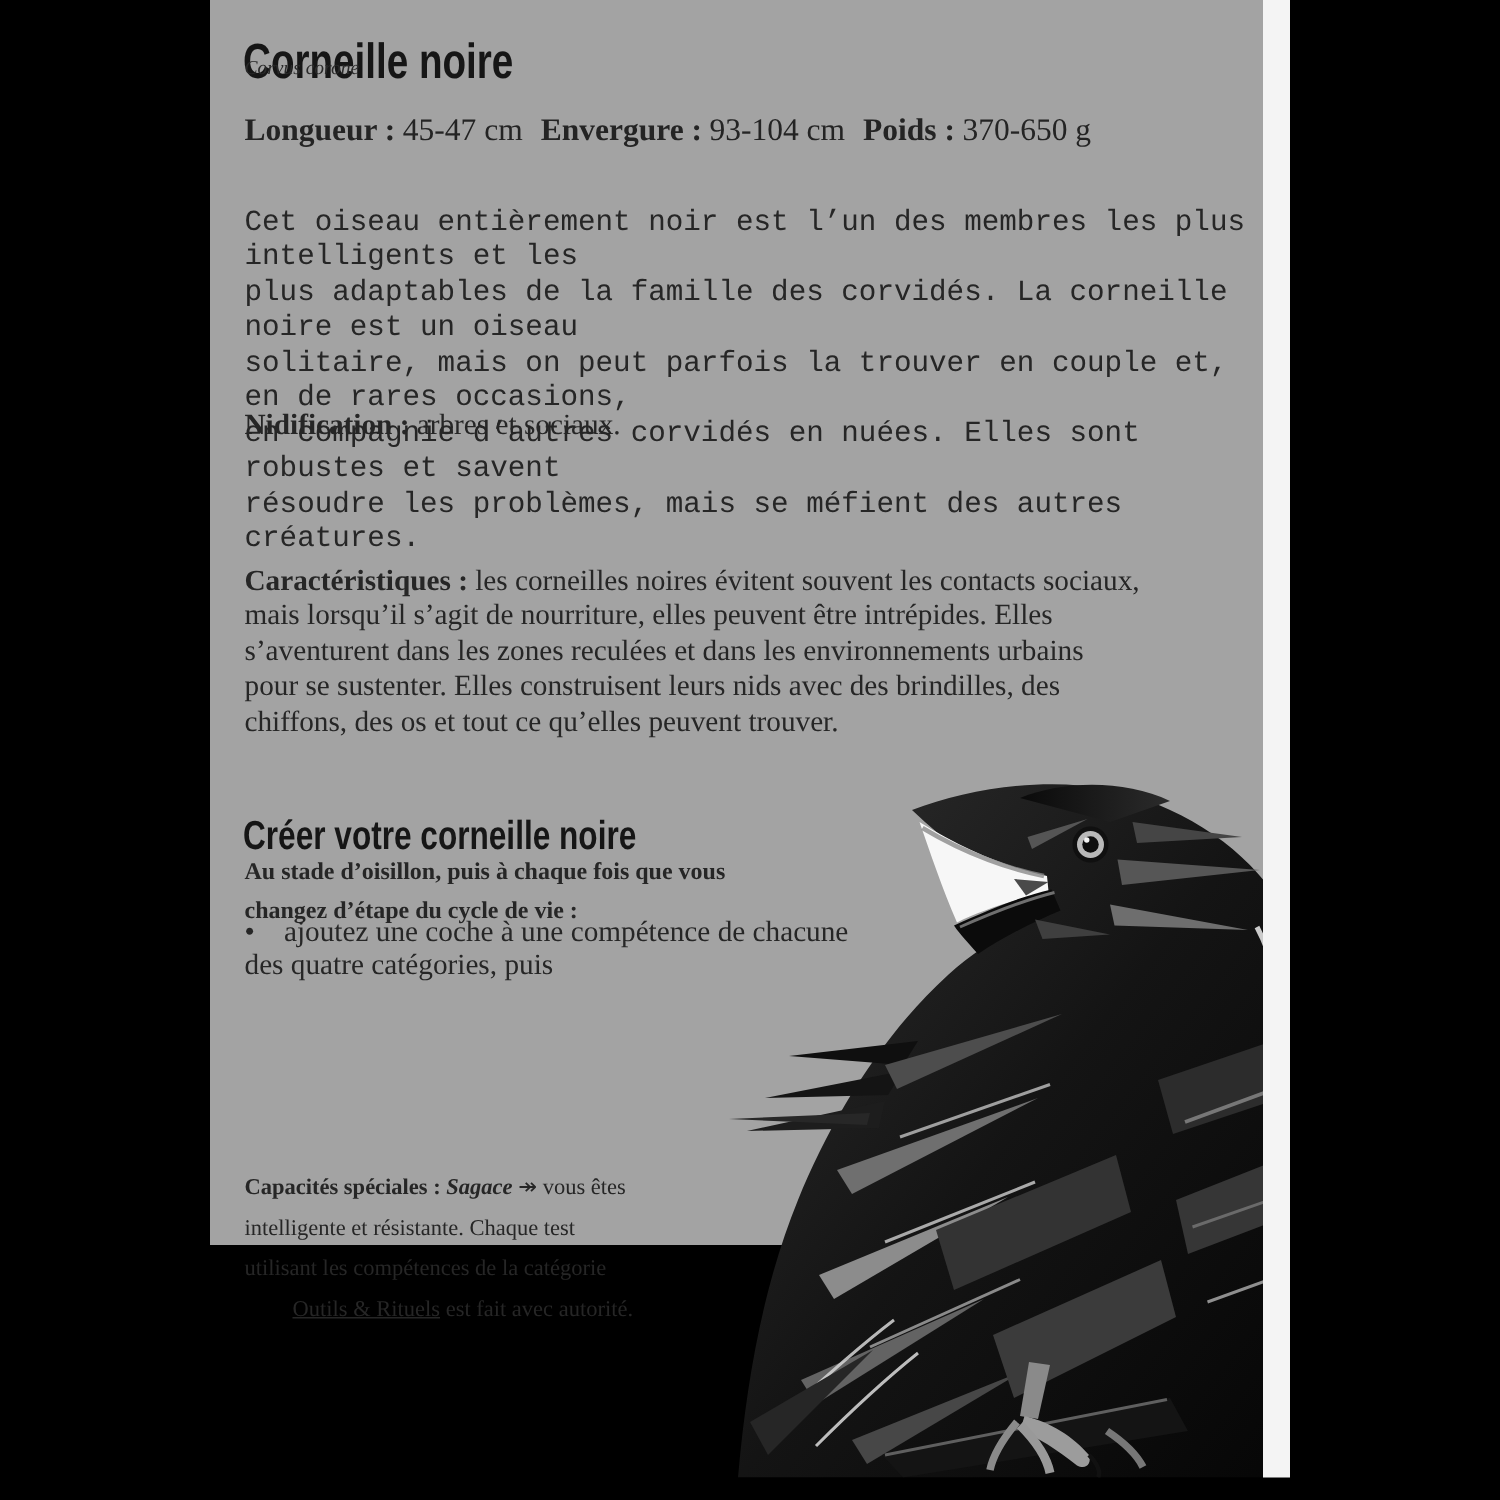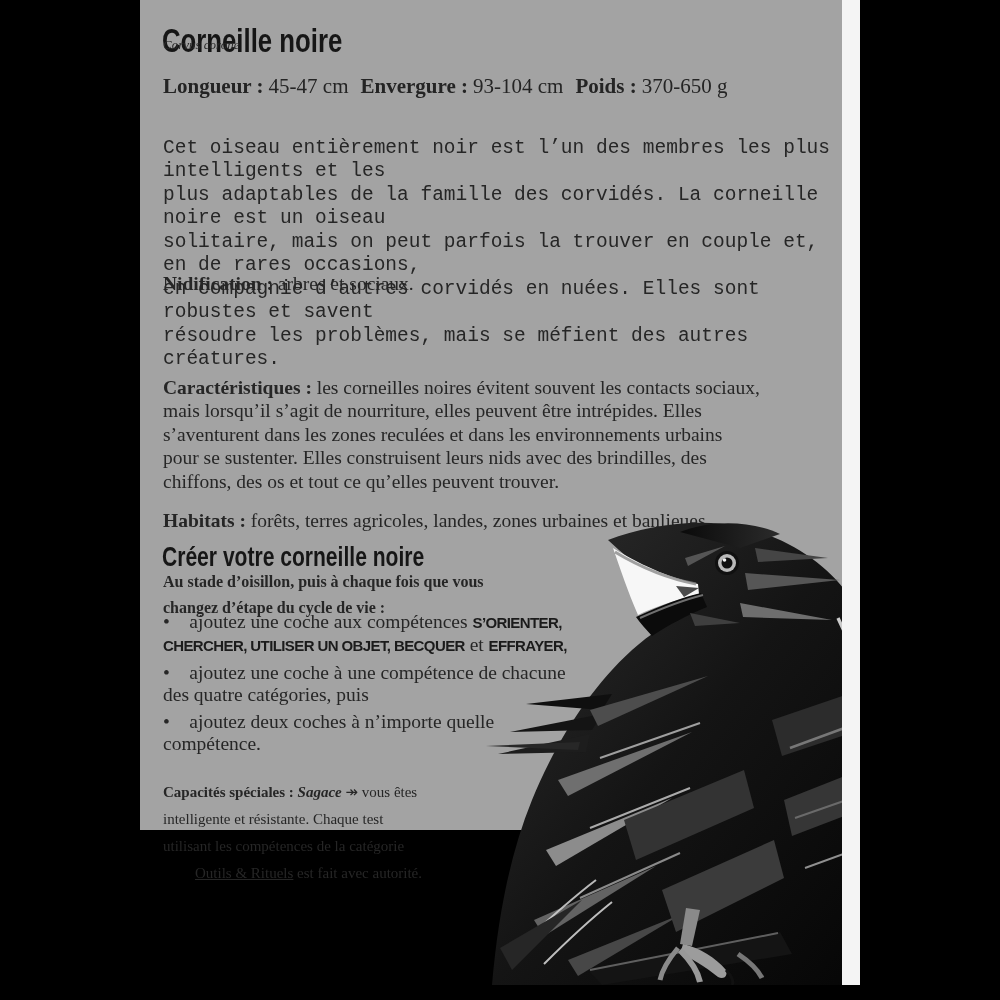--- a/index.html
+++ b/index.html
@@ -84,34 +84,29 @@
 
   <p class="abs para nidification"><span class="lead">Nidification : </span><span>arbres et sociaux.</span></p>
 
 
   <p class="abs para traits"><span class="lead">Caractéristiques : </span><span>les corneilles noires évitent souvent les contacts sociaux,
 mais lorsqu’il s’agit de nourriture, elles peuvent être intrépides. Elles
 s’aventurent dans les zones reculées et dans les environnements urbains
 pour se sustenter. Elles construisent leurs nids avec des brindilles, des
 chiffons, des os et tout ce qu’elles peuvent trouver.</span></p>
 
-  <p class="abs para habitats"><span class="lead">Habitats : </span><span>forêts, terres agricoles, landes, zones urbaines et banlieues.</span></p>
 
   <h2 class="abs display create-heading">Créer votre corneille noire</h2>
 
   <p class="abs para intro">Au stade d’oisillon, puis à chaque fois que vous
 changez d’étape du cycle de vie :</p>
 
   <div class="abs bullets">
-    <div class="bullet-item"><span class="seg-serif">• ajoutez une coche aux compétences </span><span class="seg-caps">S’ORIENTER,</span><span class="seg-serif">
-</span><span class="seg-caps">CHERCHER, UTILISER UN OBJET, BECQUER</span><span class="seg-serif"> et </span><span class="seg-caps">EFFRAYER,</span></div>
     <div class="bullet-item"><span class="seg-serif">• ajoutez une coche à une compétence de chacune
 des quatre catégories, puis</span></div>
-    <div class="bullet-item"><span class="seg-serif">• ajoutez deux coches à n’importe quelle
-compétence.</span></div>
   </div>
 
   <p class="abs para special"><span class="seg-bold">Capacités spéciales : </span><span class="seg-bolditalic">Sagace</span><span class="seg-serif"> ↠ vous êtes
 intelligente et résistante. Chaque test
 utilisant les compétences de la catégorie
 </span><span class="seg-underline">Outils &amp; Rituels</span><span class="seg-serif"> est fait avec autorité.</span></p>
 
   <div class="abs page-number">13</div>
 
   <svg class="abs crow" width="420" height="467" viewBox="0 0 420 467" aria-hidden="true">

